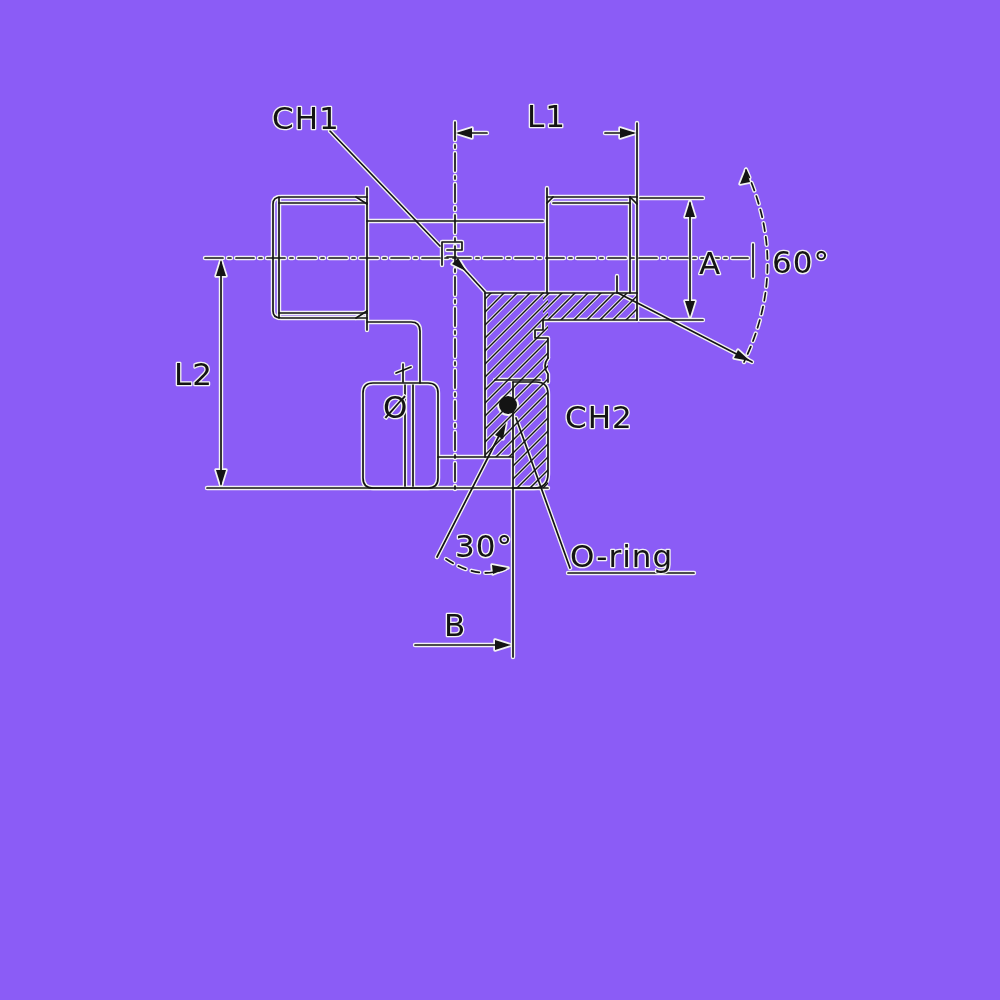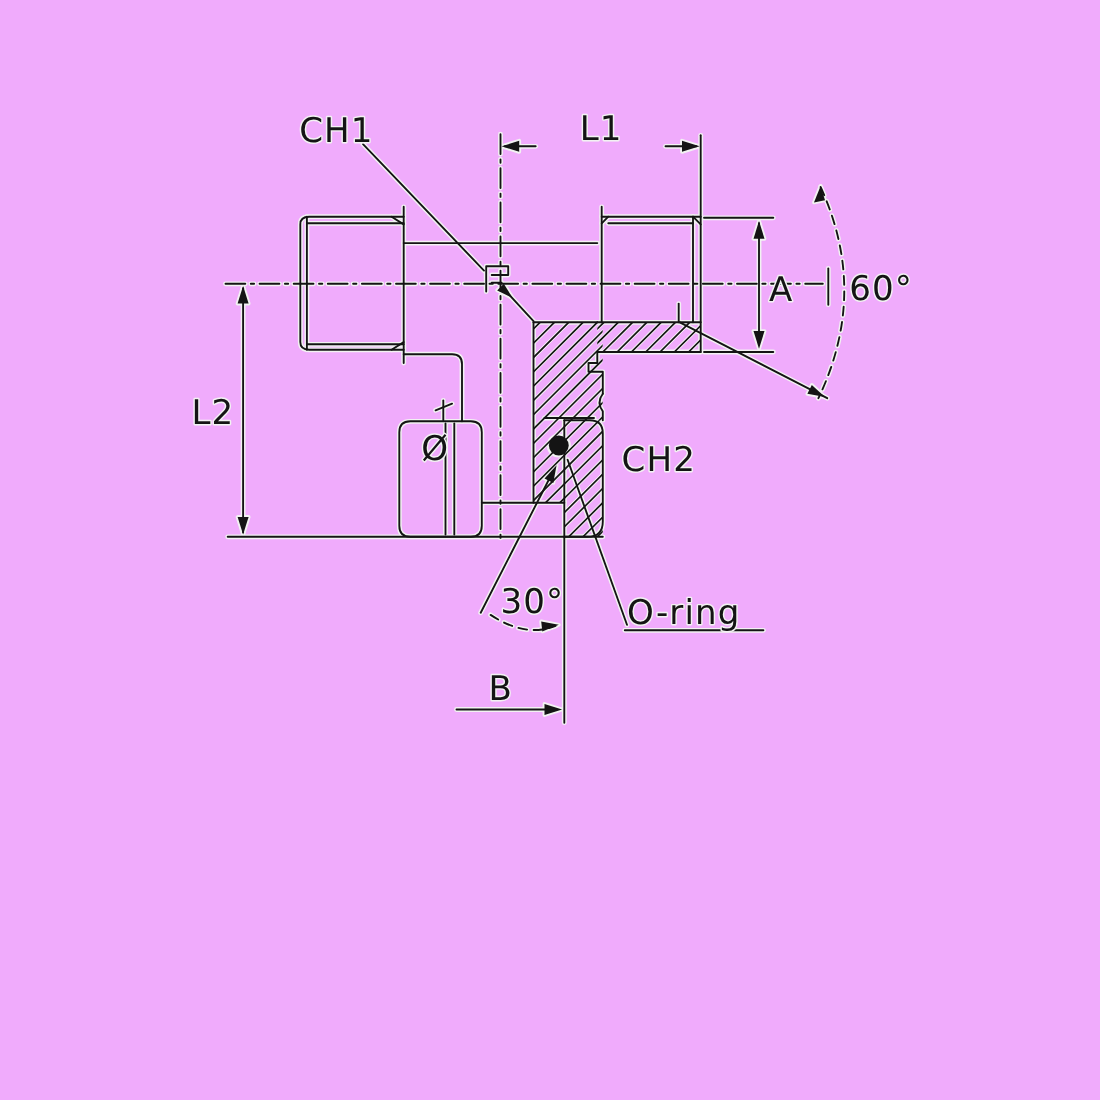--- a/index.html
+++ b/index.html
@@ -1,16 +1,16 @@
 <!DOCTYPE html>
 <html><head>
 <meta charset="utf-8">
 <style>
   html,body{margin:0;padding:0;background:#000;}
-  .stage{position:relative;width:1000px;height:1000px;background:#f0abfc;overflow:hidden;}
+  .stage{position:relative;width:1000px;height:1000px;background:#8b5cf6;overflow:hidden;}
   svg{display:block;}
   
   #halo path,#halo line{stroke:#f2f2f2;stroke-width:4.4;fill:none;stroke-linecap:round;stroke-linejoin:round;}
   #halo .hatch{stroke-width:3.2;}
   #halo polygon{fill:#f2f2f2;stroke:#f2f2f2;stroke-width:3.5;stroke-linejoin:round;}
   #halo circle{fill:#f2f2f2;stroke:#f2f2f2;stroke-width:4;}
   
   #ink path,#ink line{stroke:#141414;stroke-width:1.7;fill:none;stroke-linecap:round;stroke-linejoin:round;}
   #ink .hatch{stroke-width:1.5;}
   #ink polygon{fill:#141414;stroke:none;}

